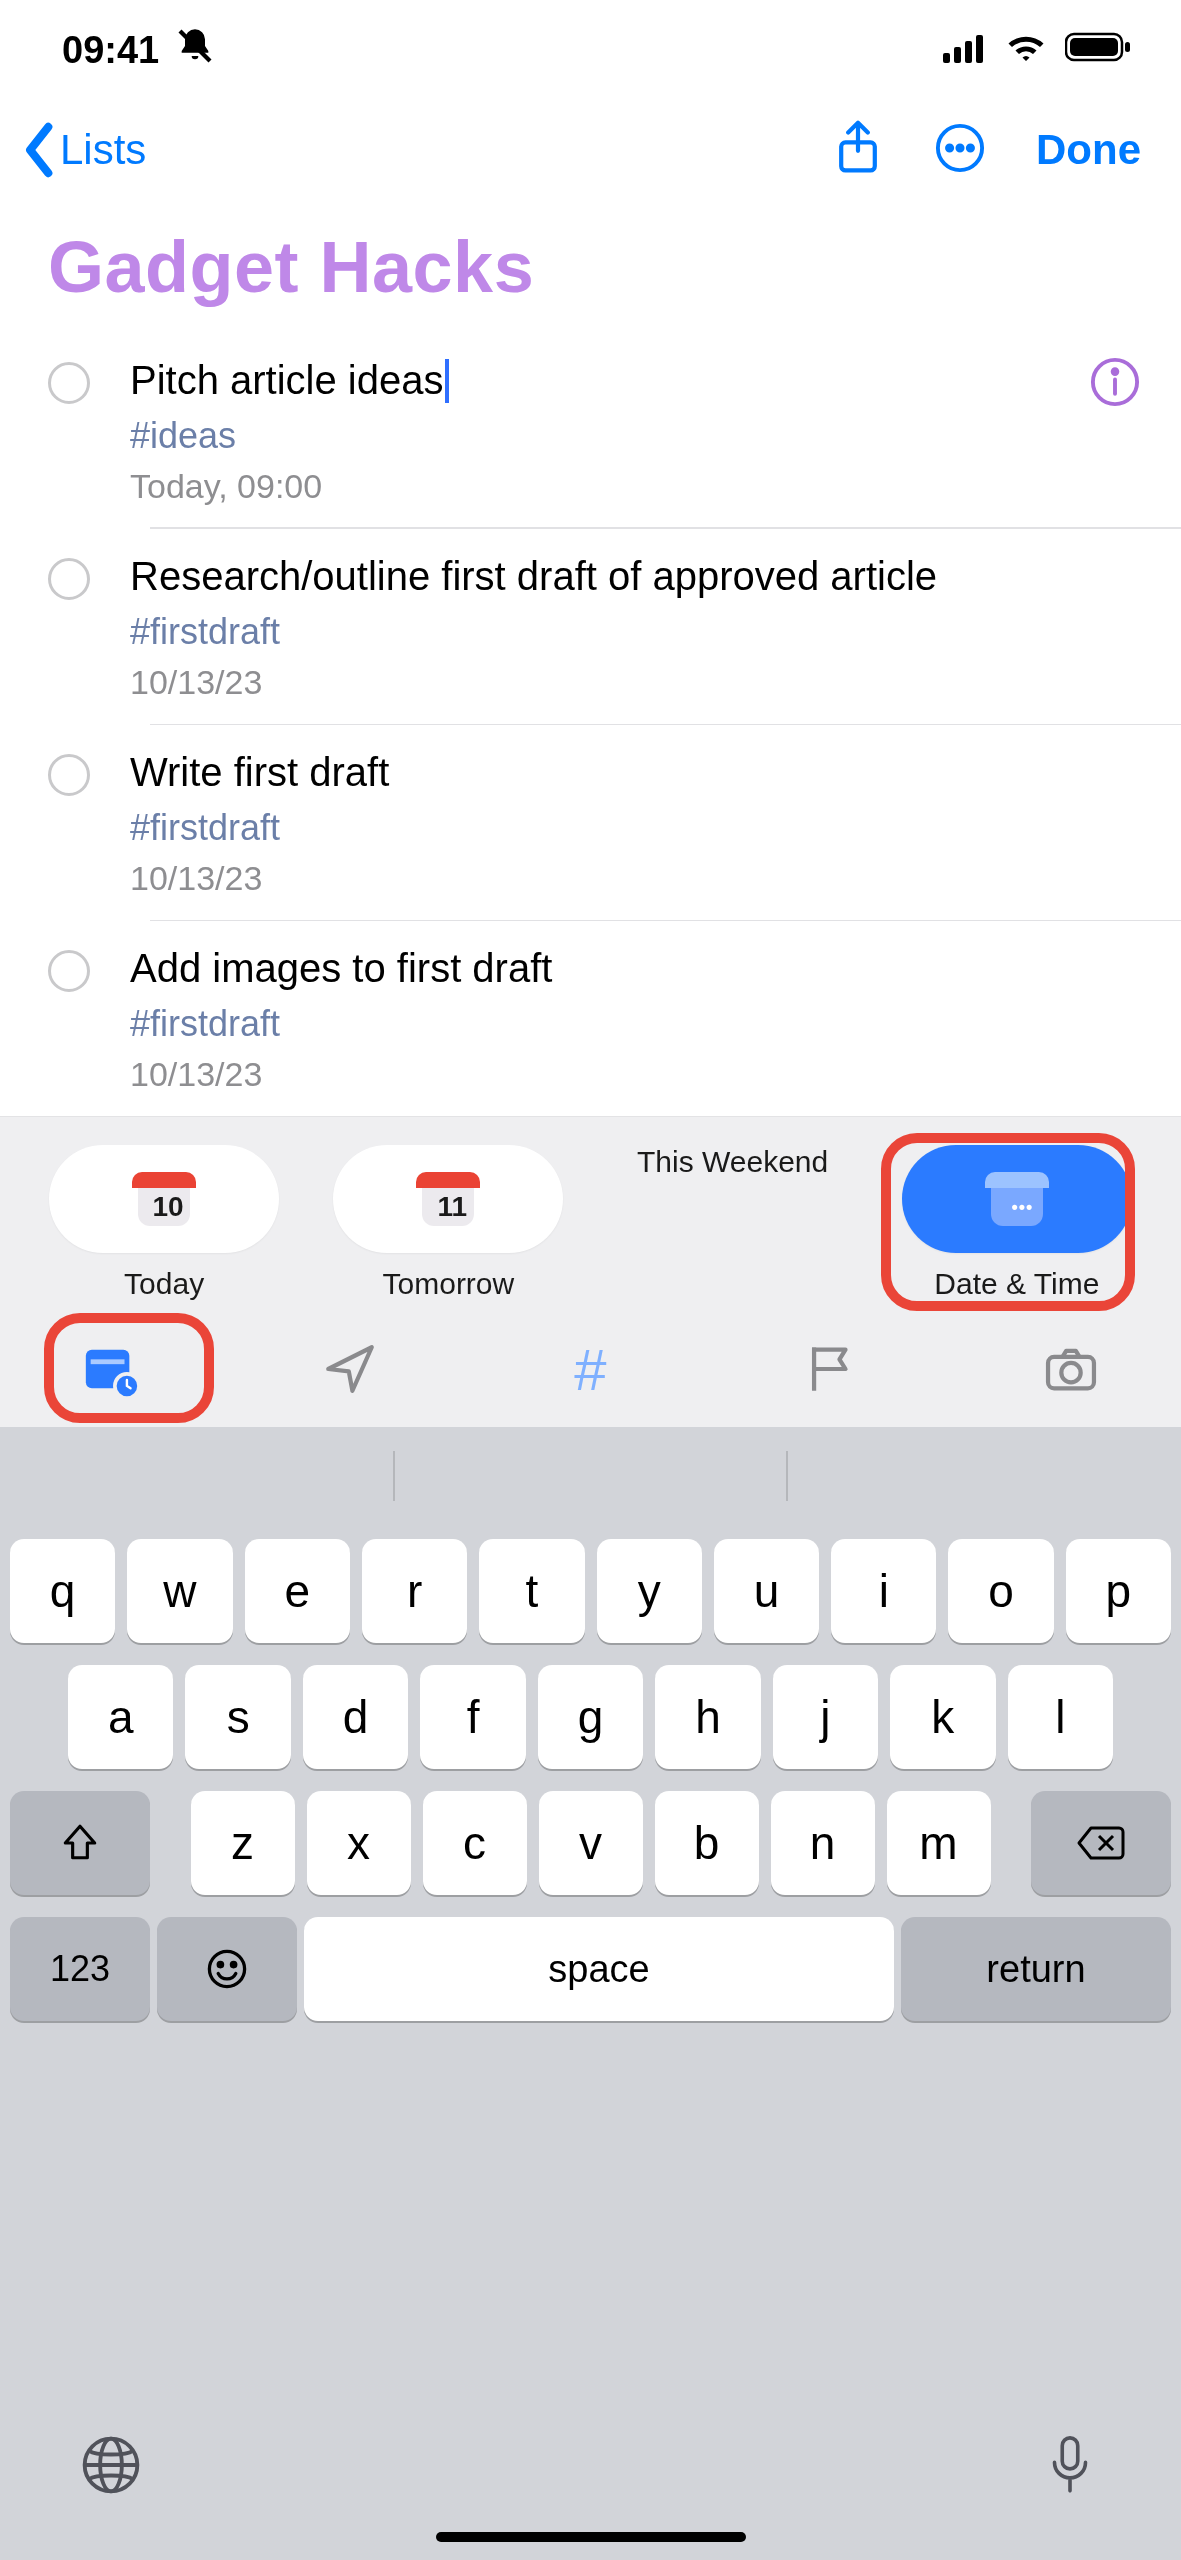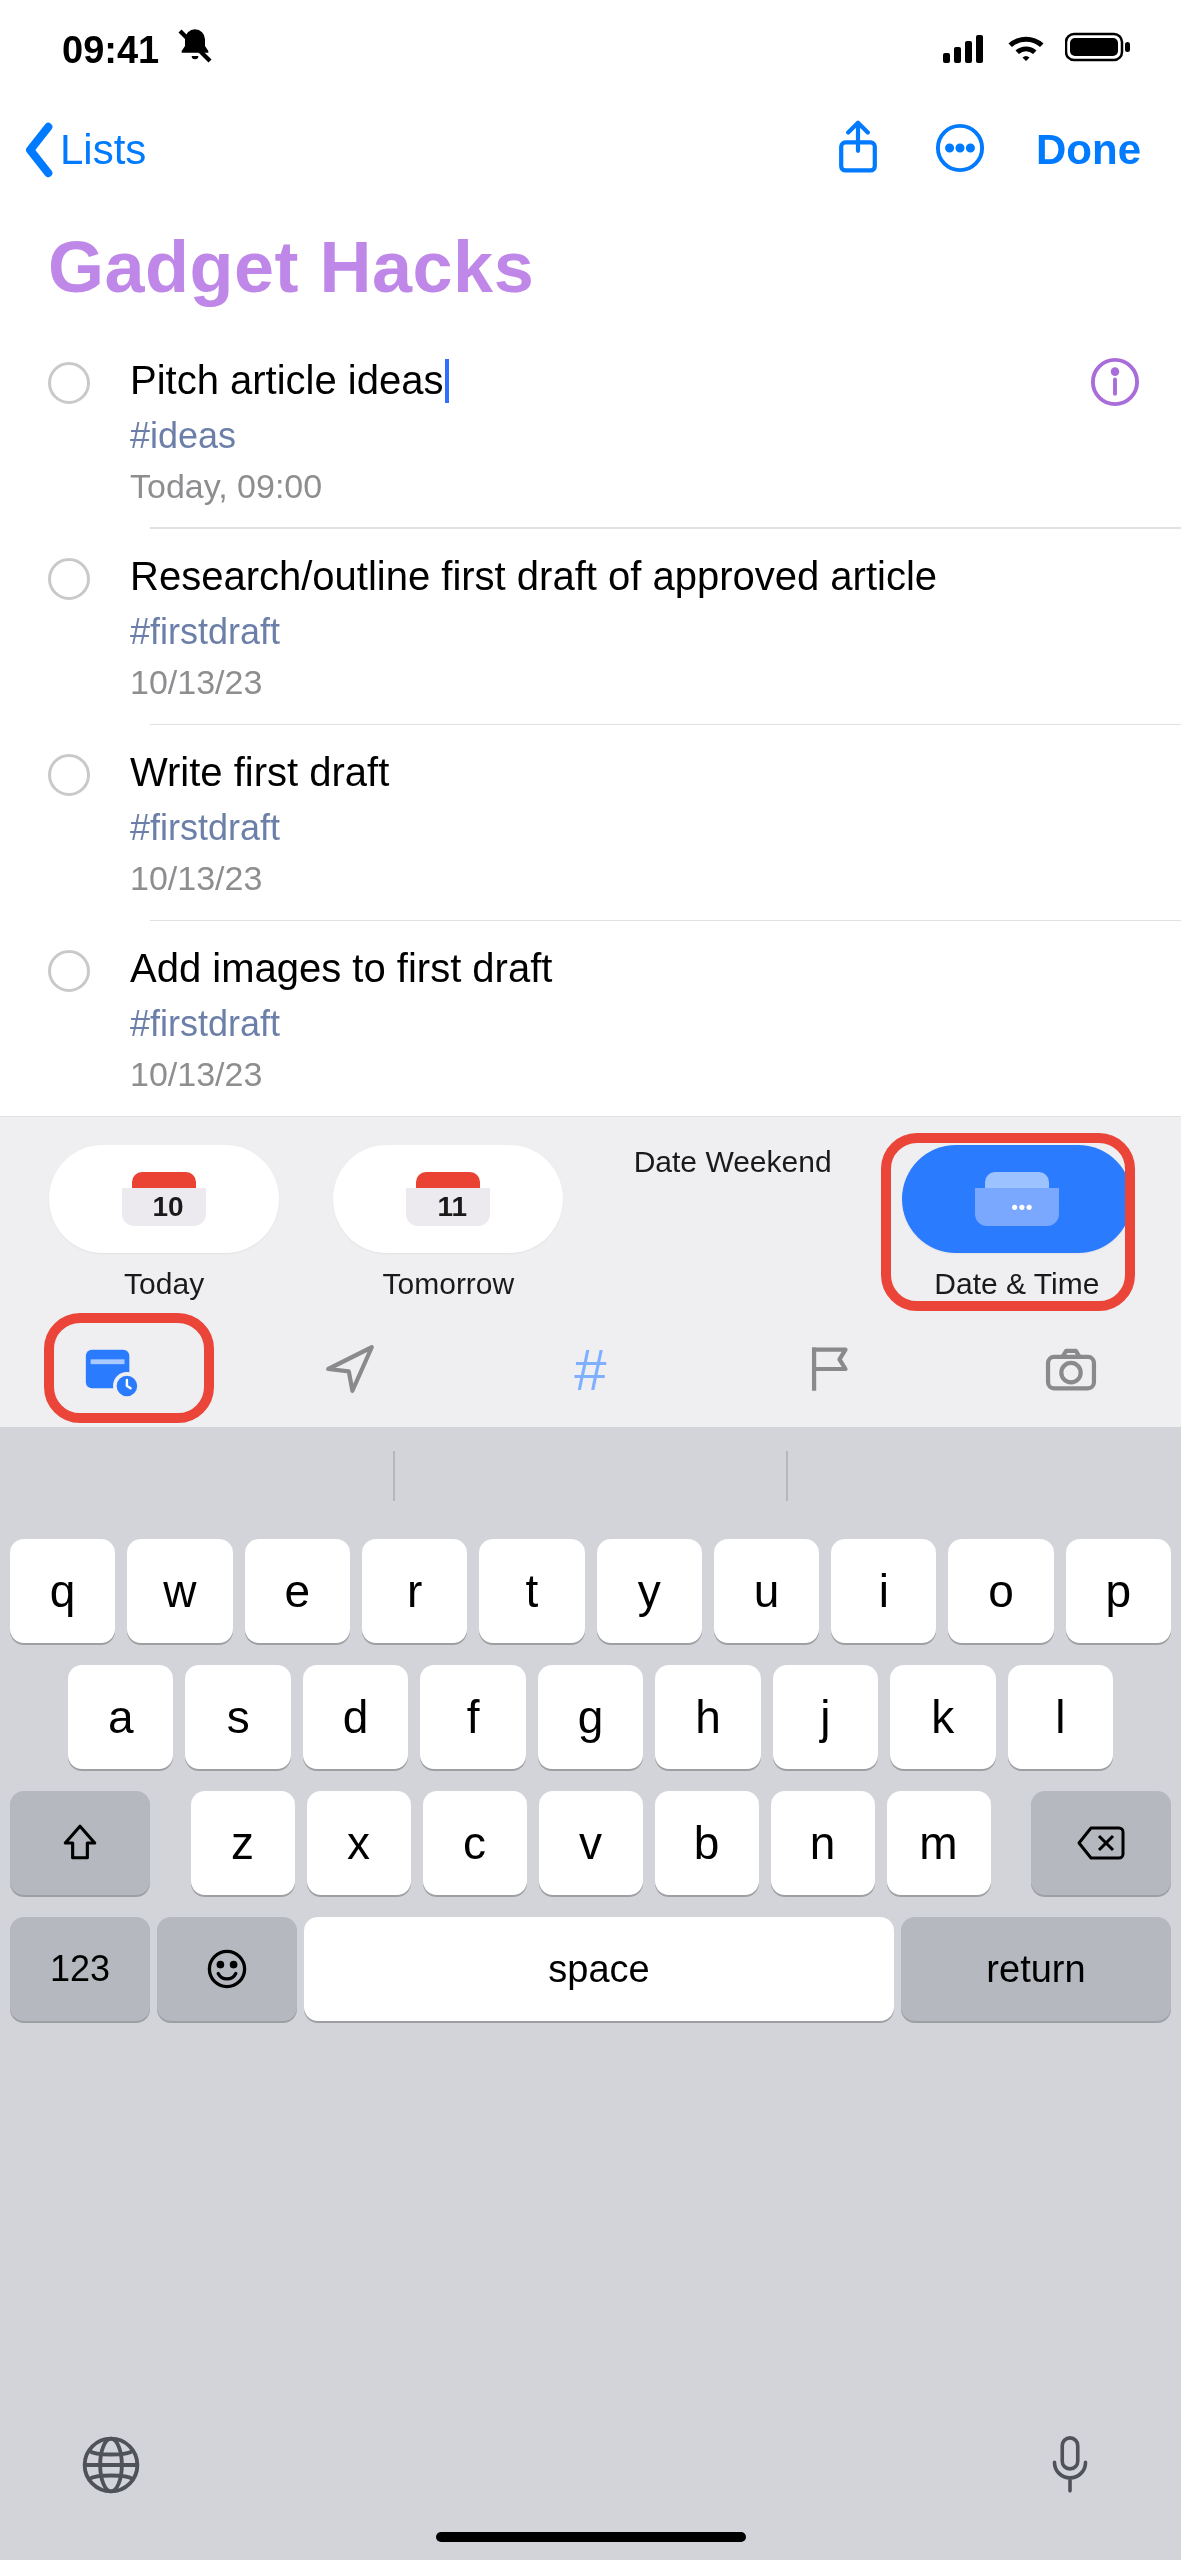--- a/index.html
+++ b/index.html
@@ -39,21 +39,21 @@
   .meta { color:#8e8e91; font-size:34px; margin-top:10px; }
   .info-btn { position:absolute; right:40px; top:24px; }
   .info-btn svg { width:52px; height:52px; }
 
   
   .quickbar { background:#efeff1; border-top:1px solid #e3e3e5; padding:28px 40px 18px 40px; display:flex; gap:36px; }
   .qcol { flex:1; display:flex; flex-direction:column; align-items:center; gap:14px; position:relative; }
   .chip { width:230px; height:108px; border-radius:60px; background:#fff; display:flex; align-items:center; justify-content:center; box-shadow:0 1px 2px rgba(0,0,0,0.05); }
   .chip.blue { background:#2b7bff; }
   .caltop { width:64px; height:16px; background:#ea4334; border-radius:10px 10px 0 0; }
-  .calbody { width:84px; height:38px; background:#eceaee; border-radius:0 0 12px 12px; display:flex; align-items:center; justify-content:center; font-size:28px; font-weight:700; color:#1a1a1a;padding-left:8px; }
+  .calbody { width:52px; height:38px; background:#eceaee; border-radius:0 0 12px 12px; display:flex; align-items:center; justify-content:center; font-size:28px; font-weight:700; color:#1a1a1a;padding-left:8px; }
   .calwrap { display:flex; flex-direction:column; align-items:center; }
   .calbody.blue { background:#7aa8ff; color:#fff; }
   .calbody.dots::before { content:"\2022\00a0\2022\00a0\2022"; font-size:18px; letter-spacing:-2px; }
   .qlabel { font-size:30px; color:#1a1a1a; }
   .hl-red { position:absolute; border:10px solid #ea4538; border-radius:36px; pointer-events:none; }
   .hl1 { left:-12px; top:-12px; width:254px; height:178px; }
 
   
   .toolbar2 { background:#efeff1; padding:10px 60px 18px 60px; display:flex; justify-content:space-between; align-items:center; position:relative; }
   .tb-slot { width:100px; height:80px; display:flex; align-items:center; justify-content:center; }
@@ -215,21 +215,21 @@
     <div class="qcol">
       <div class="chip">
           <div class="calwrap">
             <div class="caltop"></div>
             <div class="calbody">11</div>
           </div>
         </div>
       <div class="qlabel">Tomorrow</div>
     </div>
     <div class="qcol">
-      <div class="qlabel">Date Weekend</div>
+      <div class="qlabel">This Weekend</div>
     </div>
     <div class="qcol rel">
       <div class="hl-red hl1"></div>
       <div class="chip blue">
           <div class="calwrap">
             <div class="caltop" style="background:#9cc3ff"></div>
             <div class="calbody blue dots"></div>
           </div>
         </div>
       <div class="qlabel">Date &amp; Time</div>

